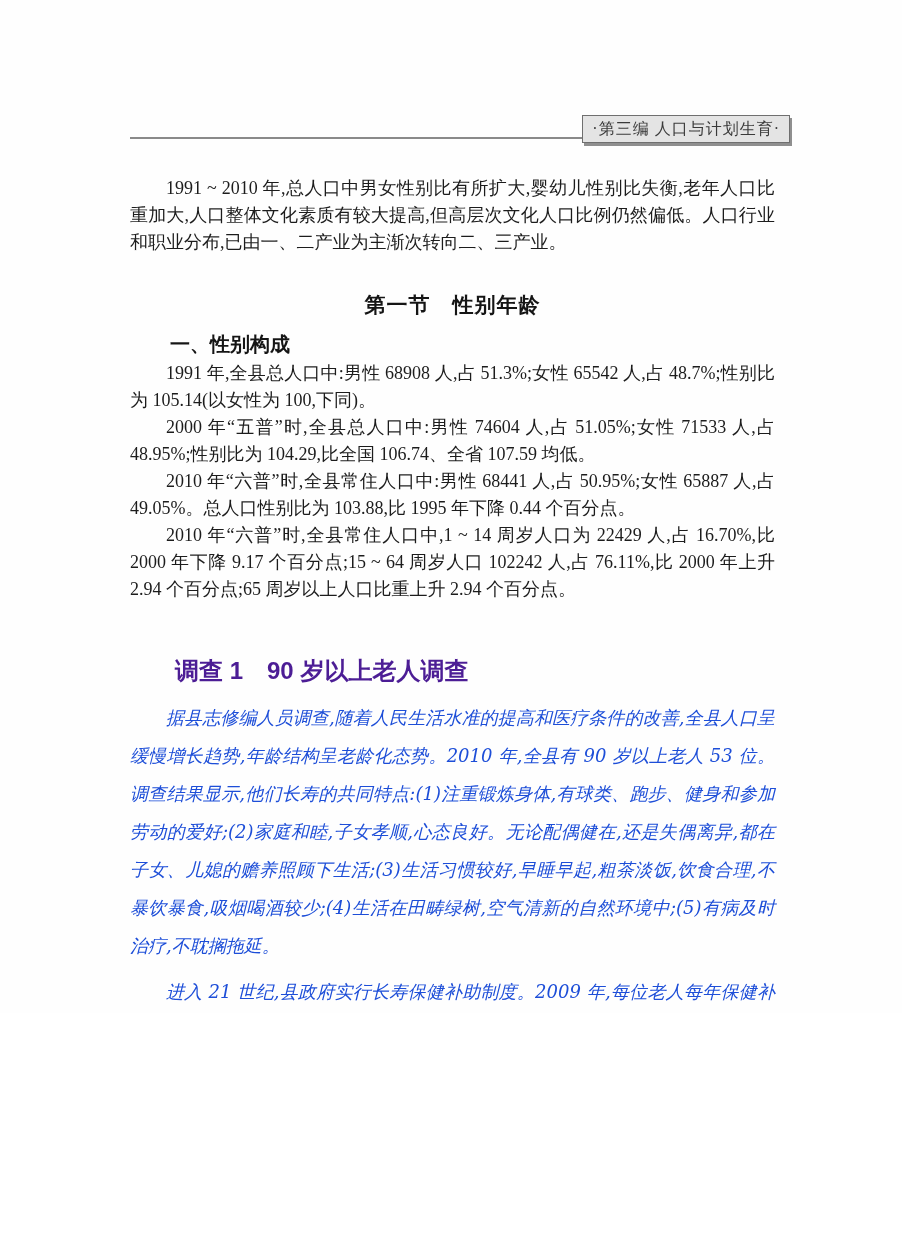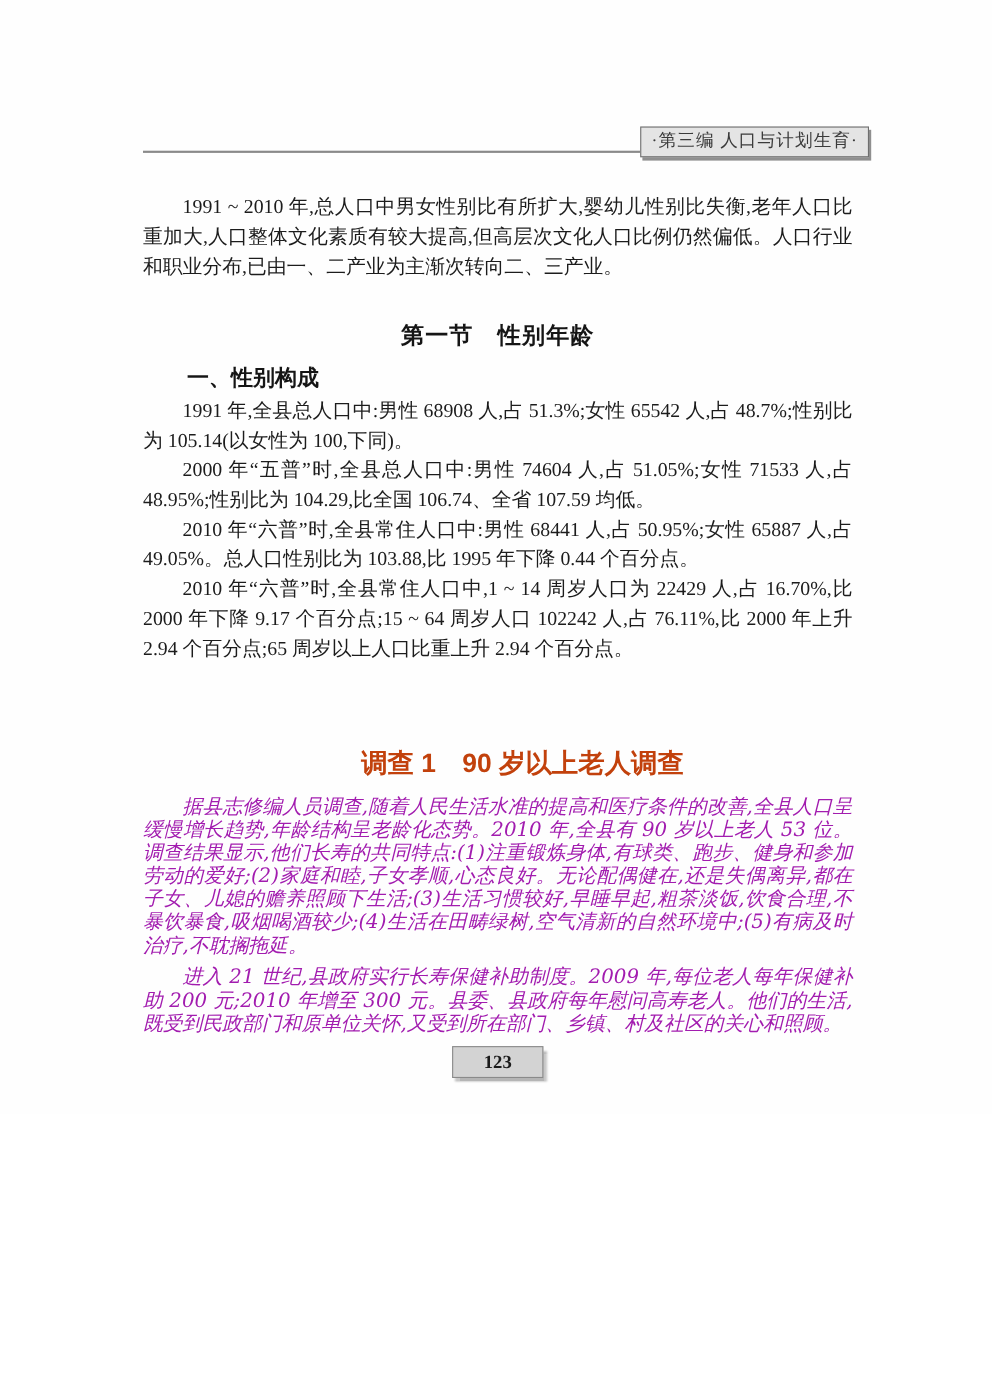--- a/index.html
+++ b/index.html
@@ -73,37 +73,36 @@
     margin: 12px 0 3px;
     font-family: "Liberation Sans", sans-serif;
     font-weight: bold;
     font-size: 20px;
     line-height: 25px;
     text-indent: 2em;
     color: #151515;
   }
   .sub-heading.tight { margin-top: 0; }
   .survey-title {
-    margin: 76px 0 12px;
+    margin: 52px 0 12px;
     padding-left: 45px;
     font-family: "Liberation Sans", sans-serif;
     font-weight: bold;
     font-size: 24px;
     line-height: 32px;
-    color: #c2410c;
-    text-align: center;
+    color: #4c1d95;
   }
   .kai-p {
     margin: 0 0 8px;
     font-size: 18px;
-    line-height: 21px;
+    line-height: 38px;
     font-style: italic;
     text-indent: 2em;
     text-align: justify;
-    color: #a21caf;
+    color: #1d4ed8;
     font-family: "DejaVu Serif", serif;
   }
   
   .page-number-row {
     text-align: center;
     margin-top: 10px;
   }
   .page-number {
     display: inline-block;
     background: #d3d3d3;

